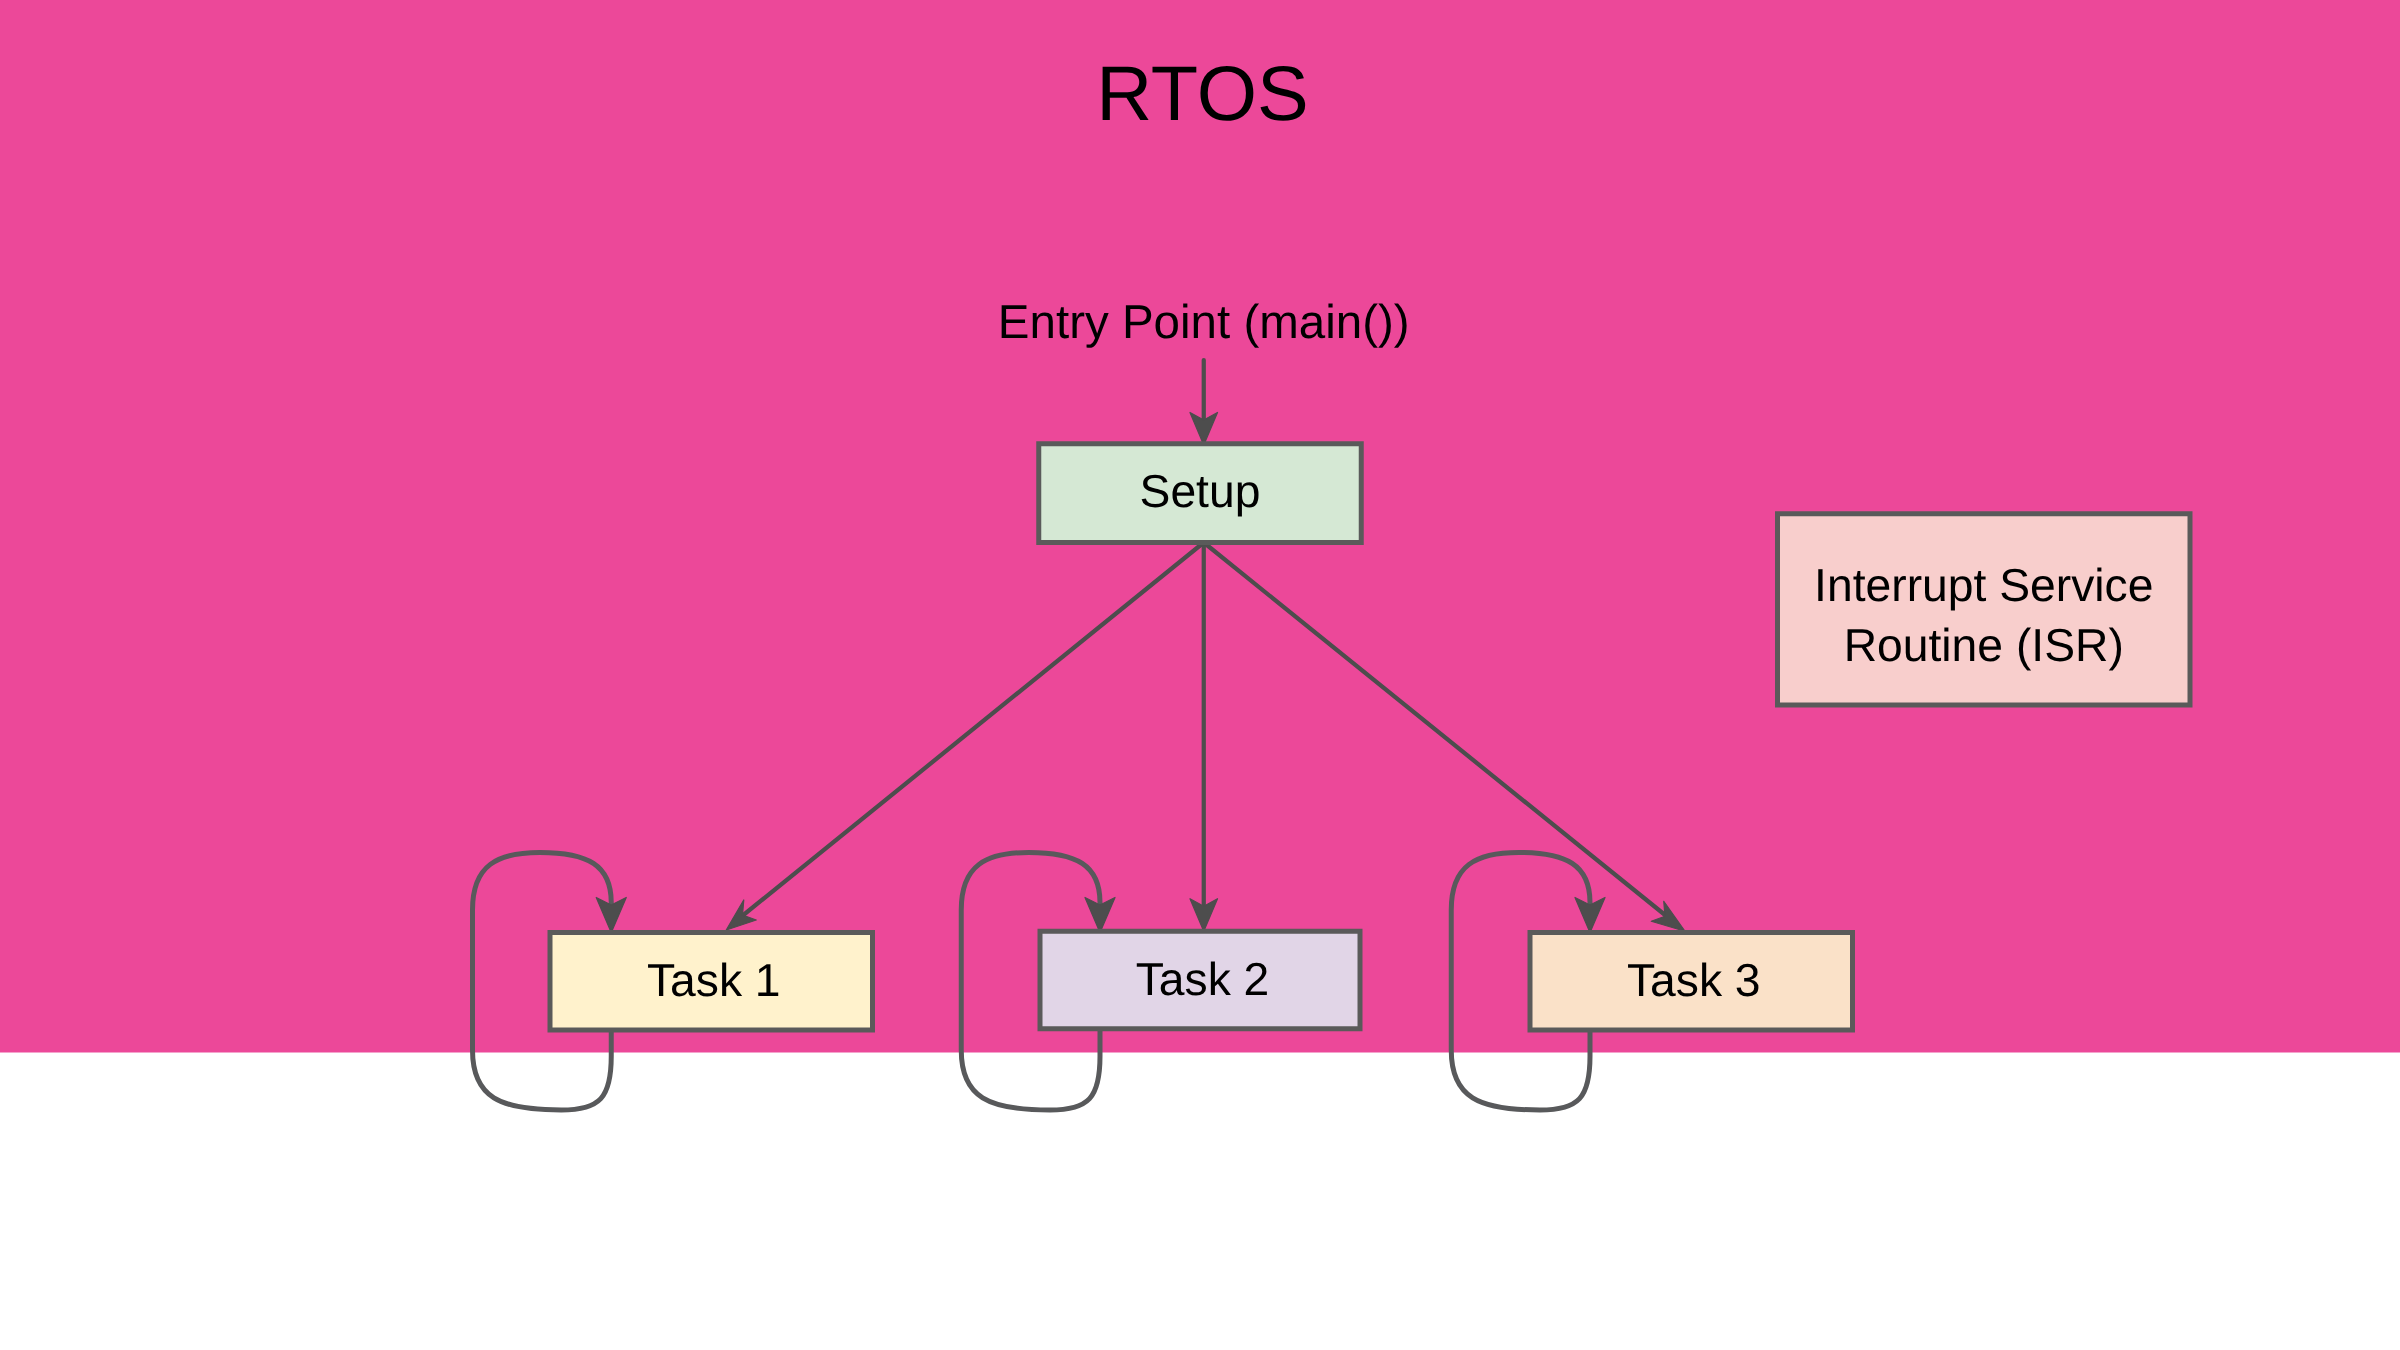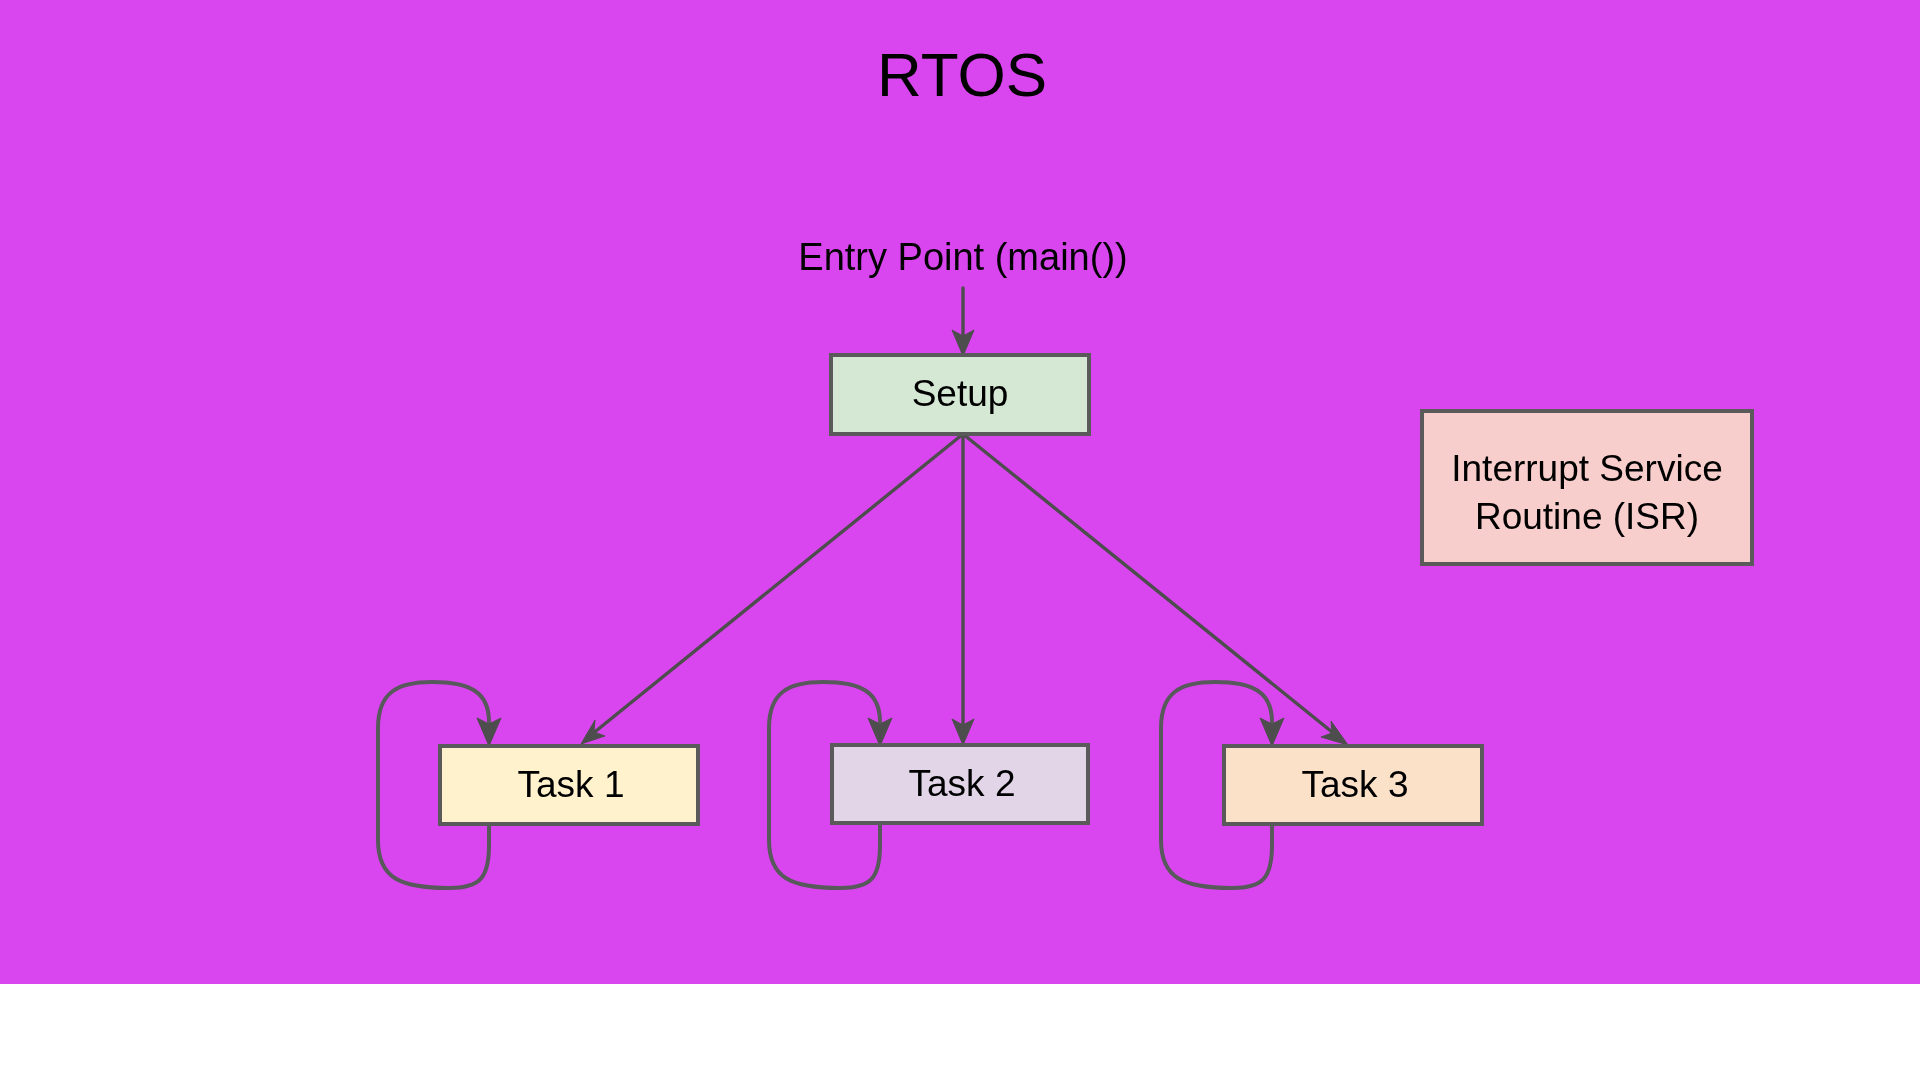--- a/index.html
+++ b/index.html
@@ -10,22 +10,22 @@
   body {
     width: 1920px;
     height: 1080px;
     overflow: hidden;
     font-family: "Liberation Sans", sans-serif;
     color: #000000;
   }
   #diagram-root {
     position: relative;
     width: 1920px;
-    height: 984px;
-    background: #d946ef;
+    height: 842px;
+    background: #ec4899;
   }
   svg#diagram-canvas {
     position: absolute;
     top: 0;
     left: 0;
     width: 1920px;
     height: 1080px;
     display: block;
   }
   .node-label {

